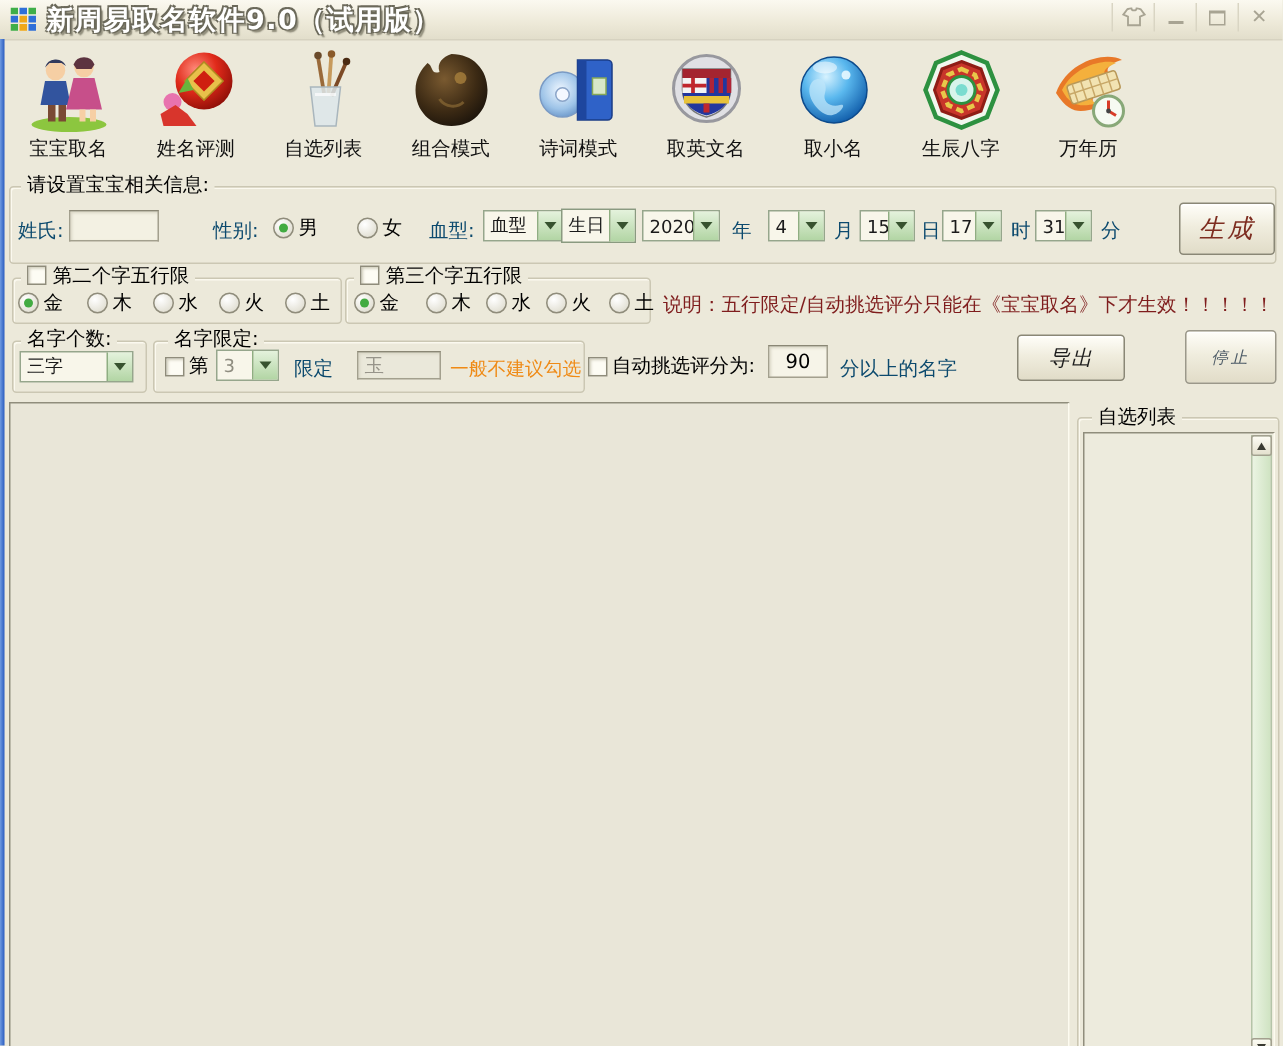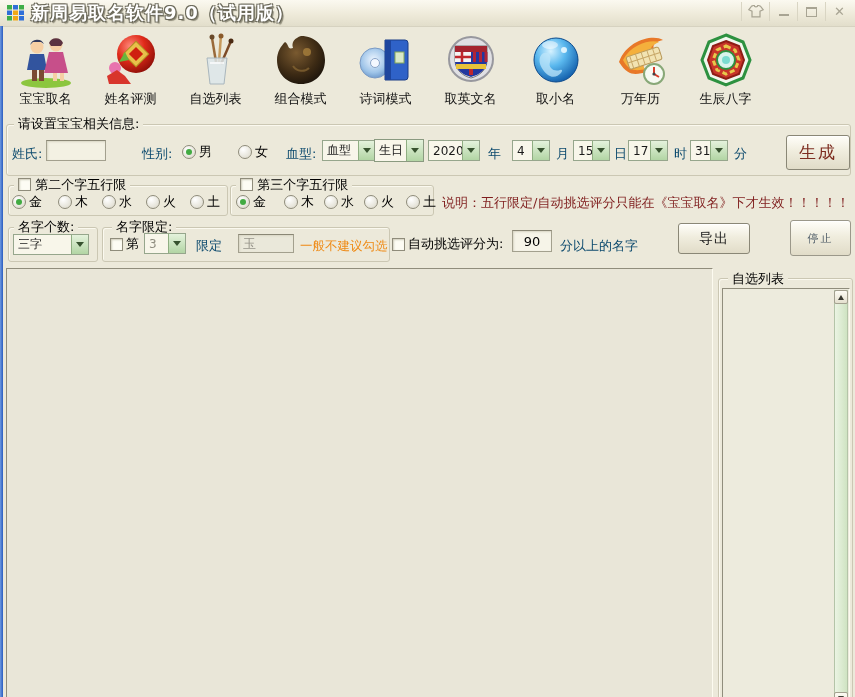--- a/index.html
+++ b/index.html
@@ -43,21 +43,21 @@
   .cb{display:inline-block;width:11px;height:11px;background:#fdfcf4;border:1px solid #8f8c7b;
      vertical-align:-2px;box-shadow:inset 1px 1px 2px #cfccba;}
   .opt{position:absolute;font-size:13px;color:#000;white-space:nowrap;display:flex;align-items:center;gap:3px;cursor:pointer;}
   
   .tinput{position:absolute;border:1px solid #a3a08e;border-top-color:#8a8775;background:#f3f1e3;
      box-shadow:inset 1px 1px 2px #d8d5c4;box-sizing:border-box;font-size:13px;padding:2px 4px;
      font-family:"DejaVu Sans","Liberation Sans",sans-serif;}
   .btn{position:absolute;border:1px solid #8a8776;border-radius:3px;
      background:linear-gradient(#fffef9,#f0edde 45%,#e1dcc8);box-shadow:inset 0 1px 0 #fff;
      display:flex;align-items:center;justify-content:center;cursor:pointer;
-     font-family:"DejaVu Sans","Liberation Sans",sans-serif;}
+     font-family:"DejaVu Sans","Liberation Sans",sans-serif;font-style:italic;}
   
   .sunken{border:1px solid;border-color:#908d7c #fdfbf0 #fdfbf0 #908d7c;background:#e9e6d8;}
   #note-text{position:absolute;font-size:13px;color:#7f1d1d;white-space:nowrap;}
   .warn{color:#ef8a15;font-size:12.5px;}
   
   .sb-track{position:absolute;background:linear-gradient(90deg,#ebf4e3,#cfe3c2);border:1px solid #b4c4a8;box-sizing:border-box;}
   .sb-btn{position:absolute;width:14px;height:14px;background:linear-gradient(#fdfcf4,#e4e0ce);
      border:1px solid #a3a08f;border-radius:2px;display:flex;align-items:center;justify-content:center;cursor:pointer;box-sizing:border-box;}
   .tri-up{width:0;height:0;border:3px solid transparent;border-bottom:5px solid #3a3a32;margin-bottom:2px;}
   .tri-down{width:0;height:0;border:3px solid transparent;border-top:5px solid #3a3a32;margin-top:2px;}
@@ -220,45 +220,45 @@
           <path d="M14 22c6-4 10 2 8 8s4 10 10 8-2 10-10 6-14-16-8-22z" fill="#bfe6fa" opacity=".75"></path>
           <circle cx="36" cy="18" r="3" fill="#e8f8ff" opacity=".9"></circle>
           <ellipse cx="22" cy="13" rx="8" ry="4" fill="#fff" opacity=".5"></ellipse>
         </svg>
       </span>
       <span class="tlabel">取小名</span>
     </div>
     <div class="tool">
       <span class="ticon">
         <svg width="56" height="56" viewBox="0 0 56 56">
+          <polygon points="28,3 45,10 52,28 45,46 28,53 11,46 4,28 11,10" fill="#f2f7ee" stroke="#2d9140" stroke-width="3"></polygon>
+          <polygon points="28,9 41,14 46,28 41,42 28,47 15,42 10,28 15,14" fill="#c8352a" stroke="#8f1d16" stroke-width="2"></polygon>
+          <polygon points="28,14 37,18 41,28 37,38 28,42 19,38 15,28 19,18" fill="none" stroke="#e8c84a" stroke-width="3" stroke-dasharray="5 3"></polygon>
+          <circle cx="28" cy="28" r="9" fill="#d8f4ec" stroke="#2d9140" stroke-width="2"></circle>
+          <circle cx="28" cy="28" r="4" fill="#7adcd0"></circle>
+        </svg>
+      </span>
+      <span class="tlabel">生辰八字</span>
+    </div>
+    <div class="tool">
+      <span class="ticon">
+        <svg width="56" height="56" viewBox="0 0 56 56">
           <path d="M6 30C14 8 40 2 50 8c-8 2-12 6-8 10-8 0-10 6-4 10-8 2-10 8-4 12-10 2-18 6-28-10z" fill="#e87828"></path>
           <path d="M10 28C18 12 38 7 46 10c-7 3-10 6-6 9-7 1-9 5-4 9-7 2-9 6-3 9-9 2-17 3-23-9z" fill="#f4b03c"></path>
           <g transform="rotate(-18 30 26)">
             <rect x="14" y="20" width="34" height="13" rx="2" fill="#f2e3b2" stroke="#b89858"></rect>
             <path d="M18 20v13M24 20v13M30 20v13M36 20v13M42 20v13M14 26h34" stroke="#c8a868" stroke-width="1"></path>
           </g>
           <circle cx="41" cy="42" r="10" fill="#f6faf2" stroke="#88a878" stroke-width="2"></circle>
           <path d="M41 42V35M41 42l5 3" stroke="#d83c28" stroke-width="2"></path>
           <circle cx="41" cy="42" r="1.6" fill="#444"></circle>
         </svg>
       </span>
       <span class="tlabel">万年历</span>
     </div>
-    <div class="tool">
-      <span class="ticon">
-        <svg width="56" height="56" viewBox="0 0 56 56">
-          <polygon points="28,3 45,10 52,28 45,46 28,53 11,46 4,28 11,10" fill="#f2f7ee" stroke="#2d9140" stroke-width="3"></polygon>
-          <polygon points="28,9 41,14 46,28 41,42 28,47 15,42 10,28 15,14" fill="#c8352a" stroke="#8f1d16" stroke-width="2"></polygon>
-          <polygon points="28,14 37,18 41,28 37,38 28,42 19,38 15,28 19,18" fill="none" stroke="#e8c84a" stroke-width="3" stroke-dasharray="5 3"></polygon>
-          <circle cx="28" cy="28" r="9" fill="#d8f4ec" stroke="#2d9140" stroke-width="2"></circle>
-          <circle cx="28" cy="28" r="4" fill="#7adcd0"></circle>
-        </svg>
-      </span>
-      <span class="tlabel">生辰八字</span>
-    </div>
   </div>
 
   <div class="gb" style="left:6px;top:124px;width:843px;height:50px;"></div>
   <span class="gb-label" style="left:14px;top:116px;">请设置宝宝相关信息:</span>
 
   <span class="lbl" style="left:12px;top:145px;">姓氏:</span>
   <input class="tinput" style="left: 46px; top: 140px; width: 60px; height: 21px;" value="">
 
   <span class="lbl" style="left:142px;top:145px;">性别:</span>
   <span class="opt" style="left:182px;top:143px;">

